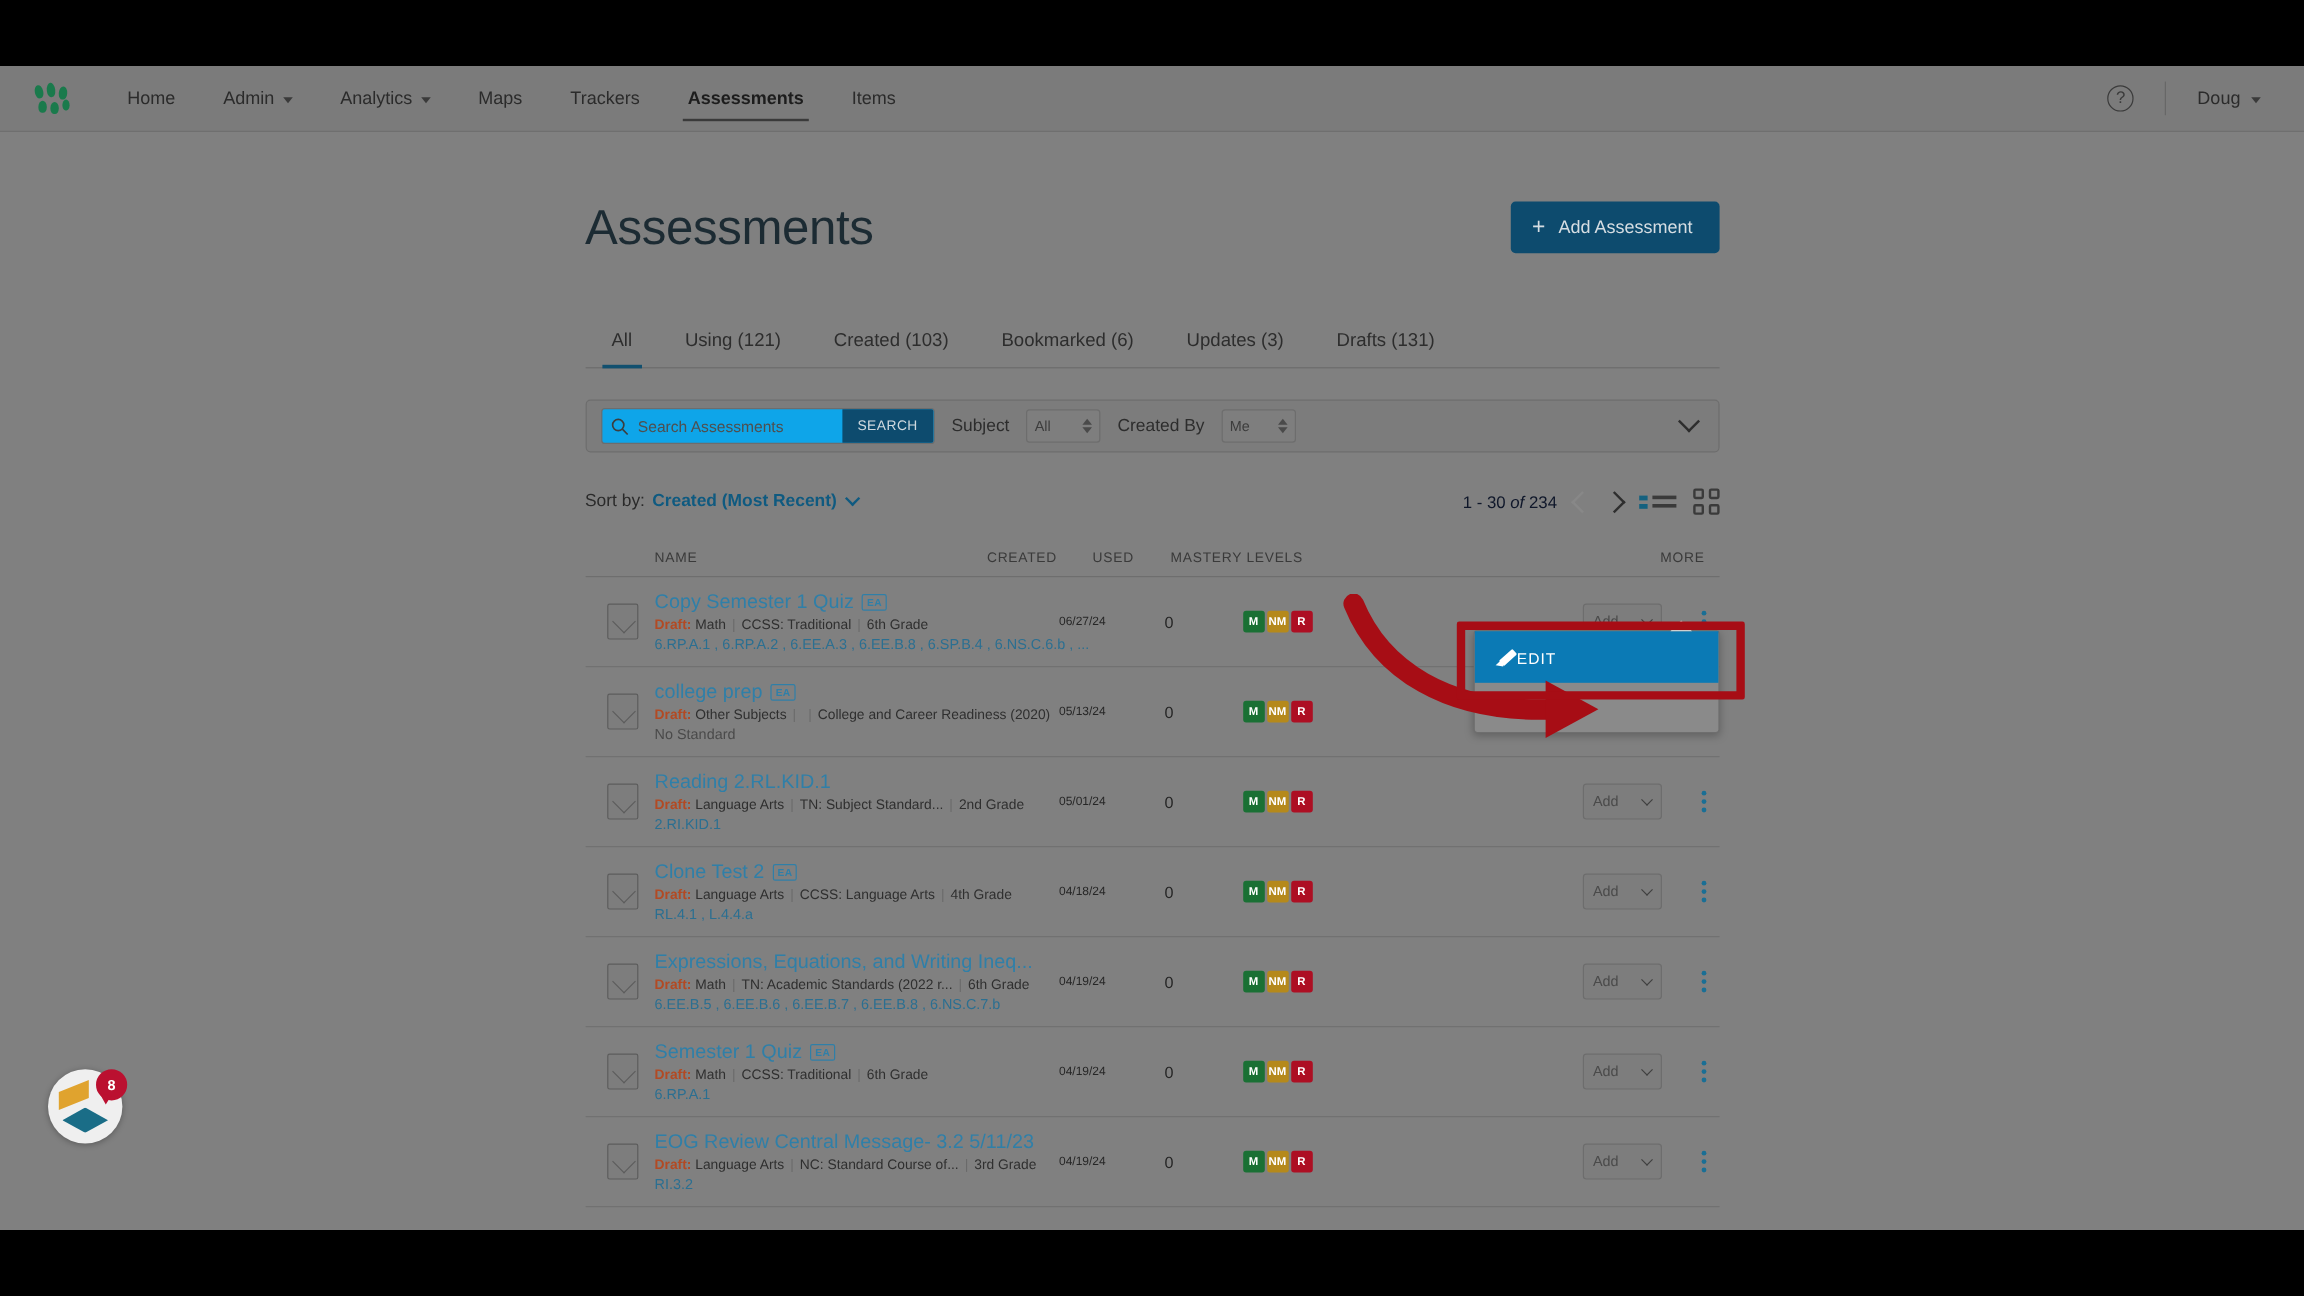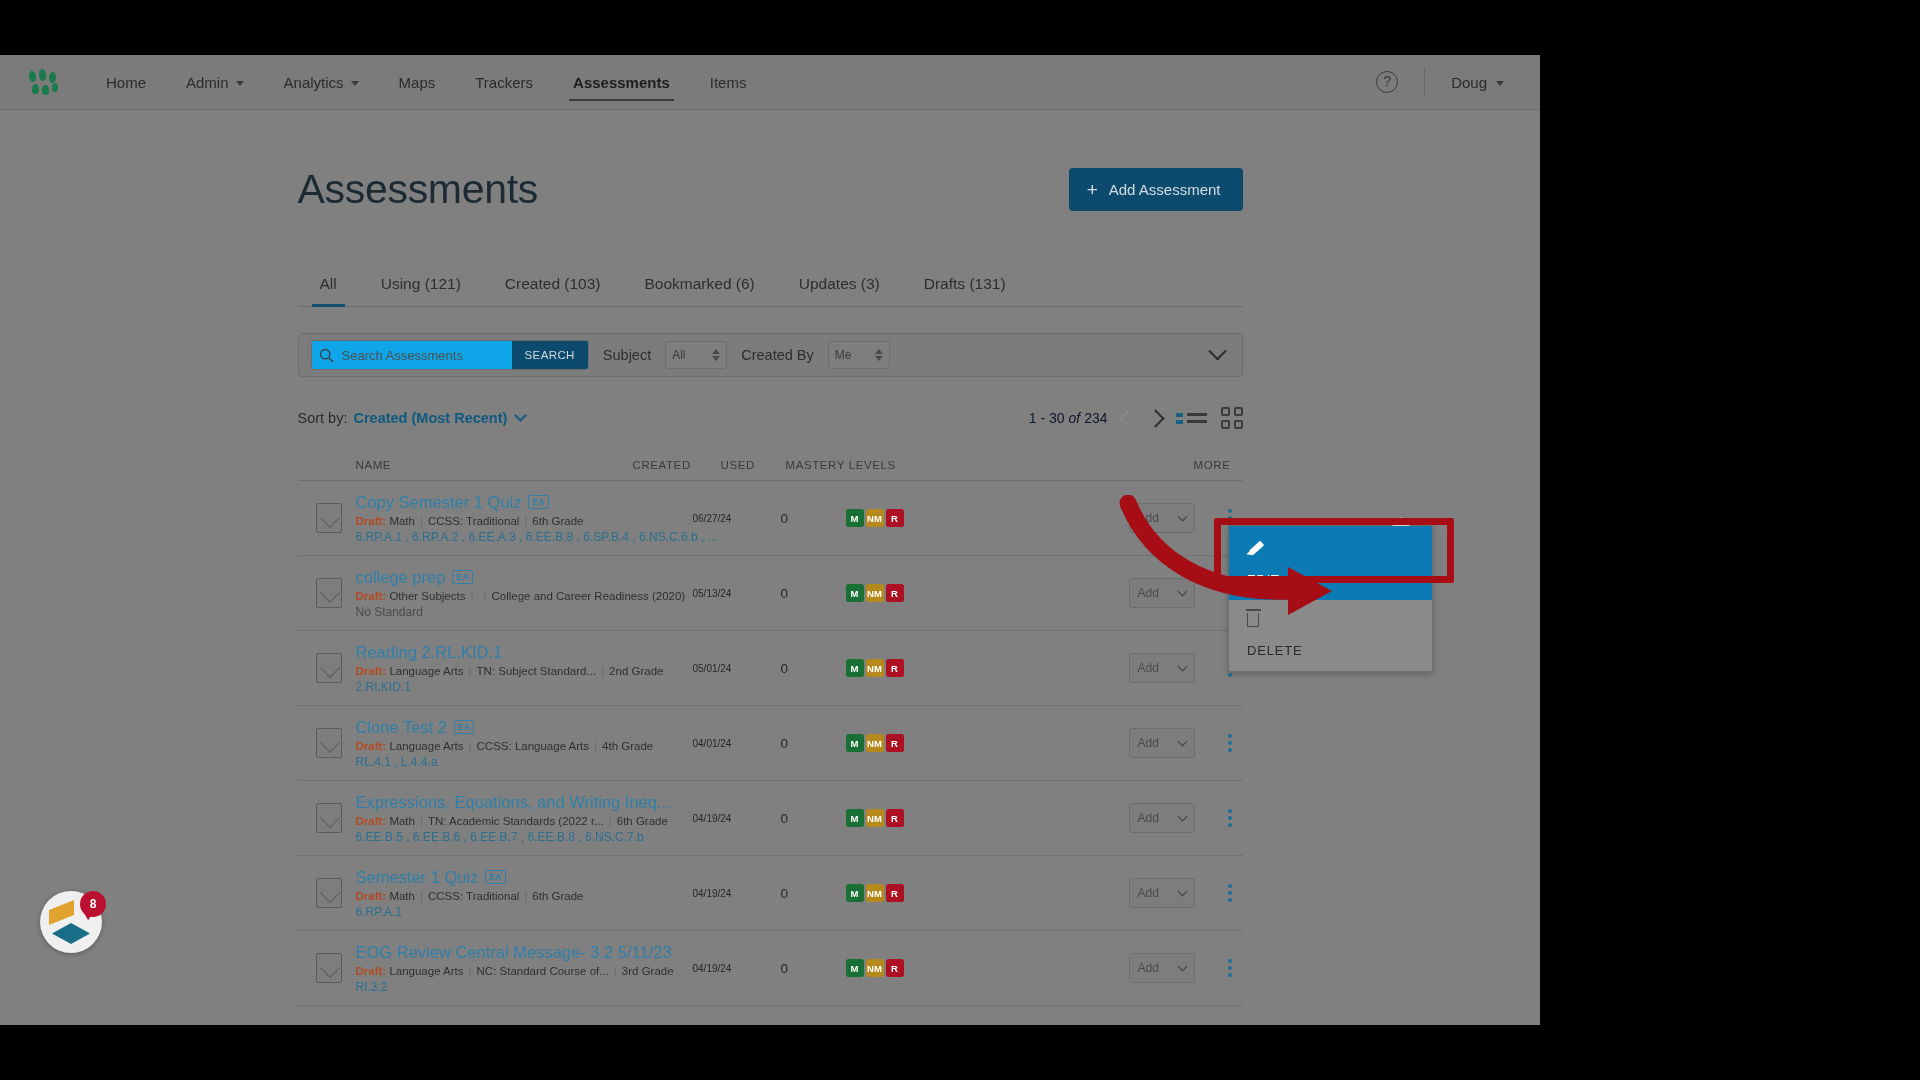--- a/index.html
+++ b/index.html
@@ -11,21 +11,21 @@
   }
   #root {
     position: relative;
     width: 1920px; height: 1080px;
     background: #000;
   }
   
   .page {
     position: absolute;
     left: 0; top: 55px;
-    width: 1540px; height: 970px;
+    width: 1920px; height: 970px;
     background: #808080;
     overflow: hidden;
   }
 
   
   .topnav {
     position: relative;
     height: 55px;
     background: #7b7b7b;
     display: flex;
@@ -386,28 +386,26 @@
   }
   .popup::before {
     content: "";
     position: absolute;
     top: -9px; right: 22px;
     border-left: 9px solid transparent;
     border-right: 9px solid transparent;
     border-bottom: 9px solid #cfcfcf;
   }
   .popup-item {
-    display: flex; align-items: flex-start;
-    gap: 16px;
+    display: flex; align-items: flex-end;
     padding: 13px 18px;
     font-size: 13px;
     letter-spacing: .8px;
     color: #2b2b2b;
     cursor: pointer;
-    flex-direction: column;
   }
   .popup-item.hl {
     background: #0b7ab5;
     color: #fff;
   }
   .trash {
     width: 12px; height: 14px;
     border: 1.4px solid #4a4a4a;
     border-top: none;
     position: relative;
@@ -703,21 +701,21 @@
               <div class="kebab">
                 <i></i>
                 <i></i>
                 <i></i>
               </div>
             </div>
           </div>
           <div class="row">
             <div class="doc-icon"></div>
             <div class="namecell"><span class="aname">Clone Test 2</span><span class="ea">EA</span><div class="meta"><span class="draft">Draft:</span> <span>Language Arts</span><span class="sep">|</span><span>CCSS: Language Arts</span><span class="sep">|</span><span>4th Grade</span></div><div class="stds">RL.4.1 , L.4.4.a</div></div>
-            <div class="created-cell">04/01/24</div>
+            <div class="created-cell">04/18/24</div>
             <div class="used-cell">0</div>
             <div class="mast-cell">
               <span class="ml m">M</span>
               <span class="ml nm">NM</span>
               <span class="ml r">R</span>
             </div>
             <div class="more-cell">
               <div class="add-sel">
                 <span>Add</span>
                 <span class="cv"></span>

